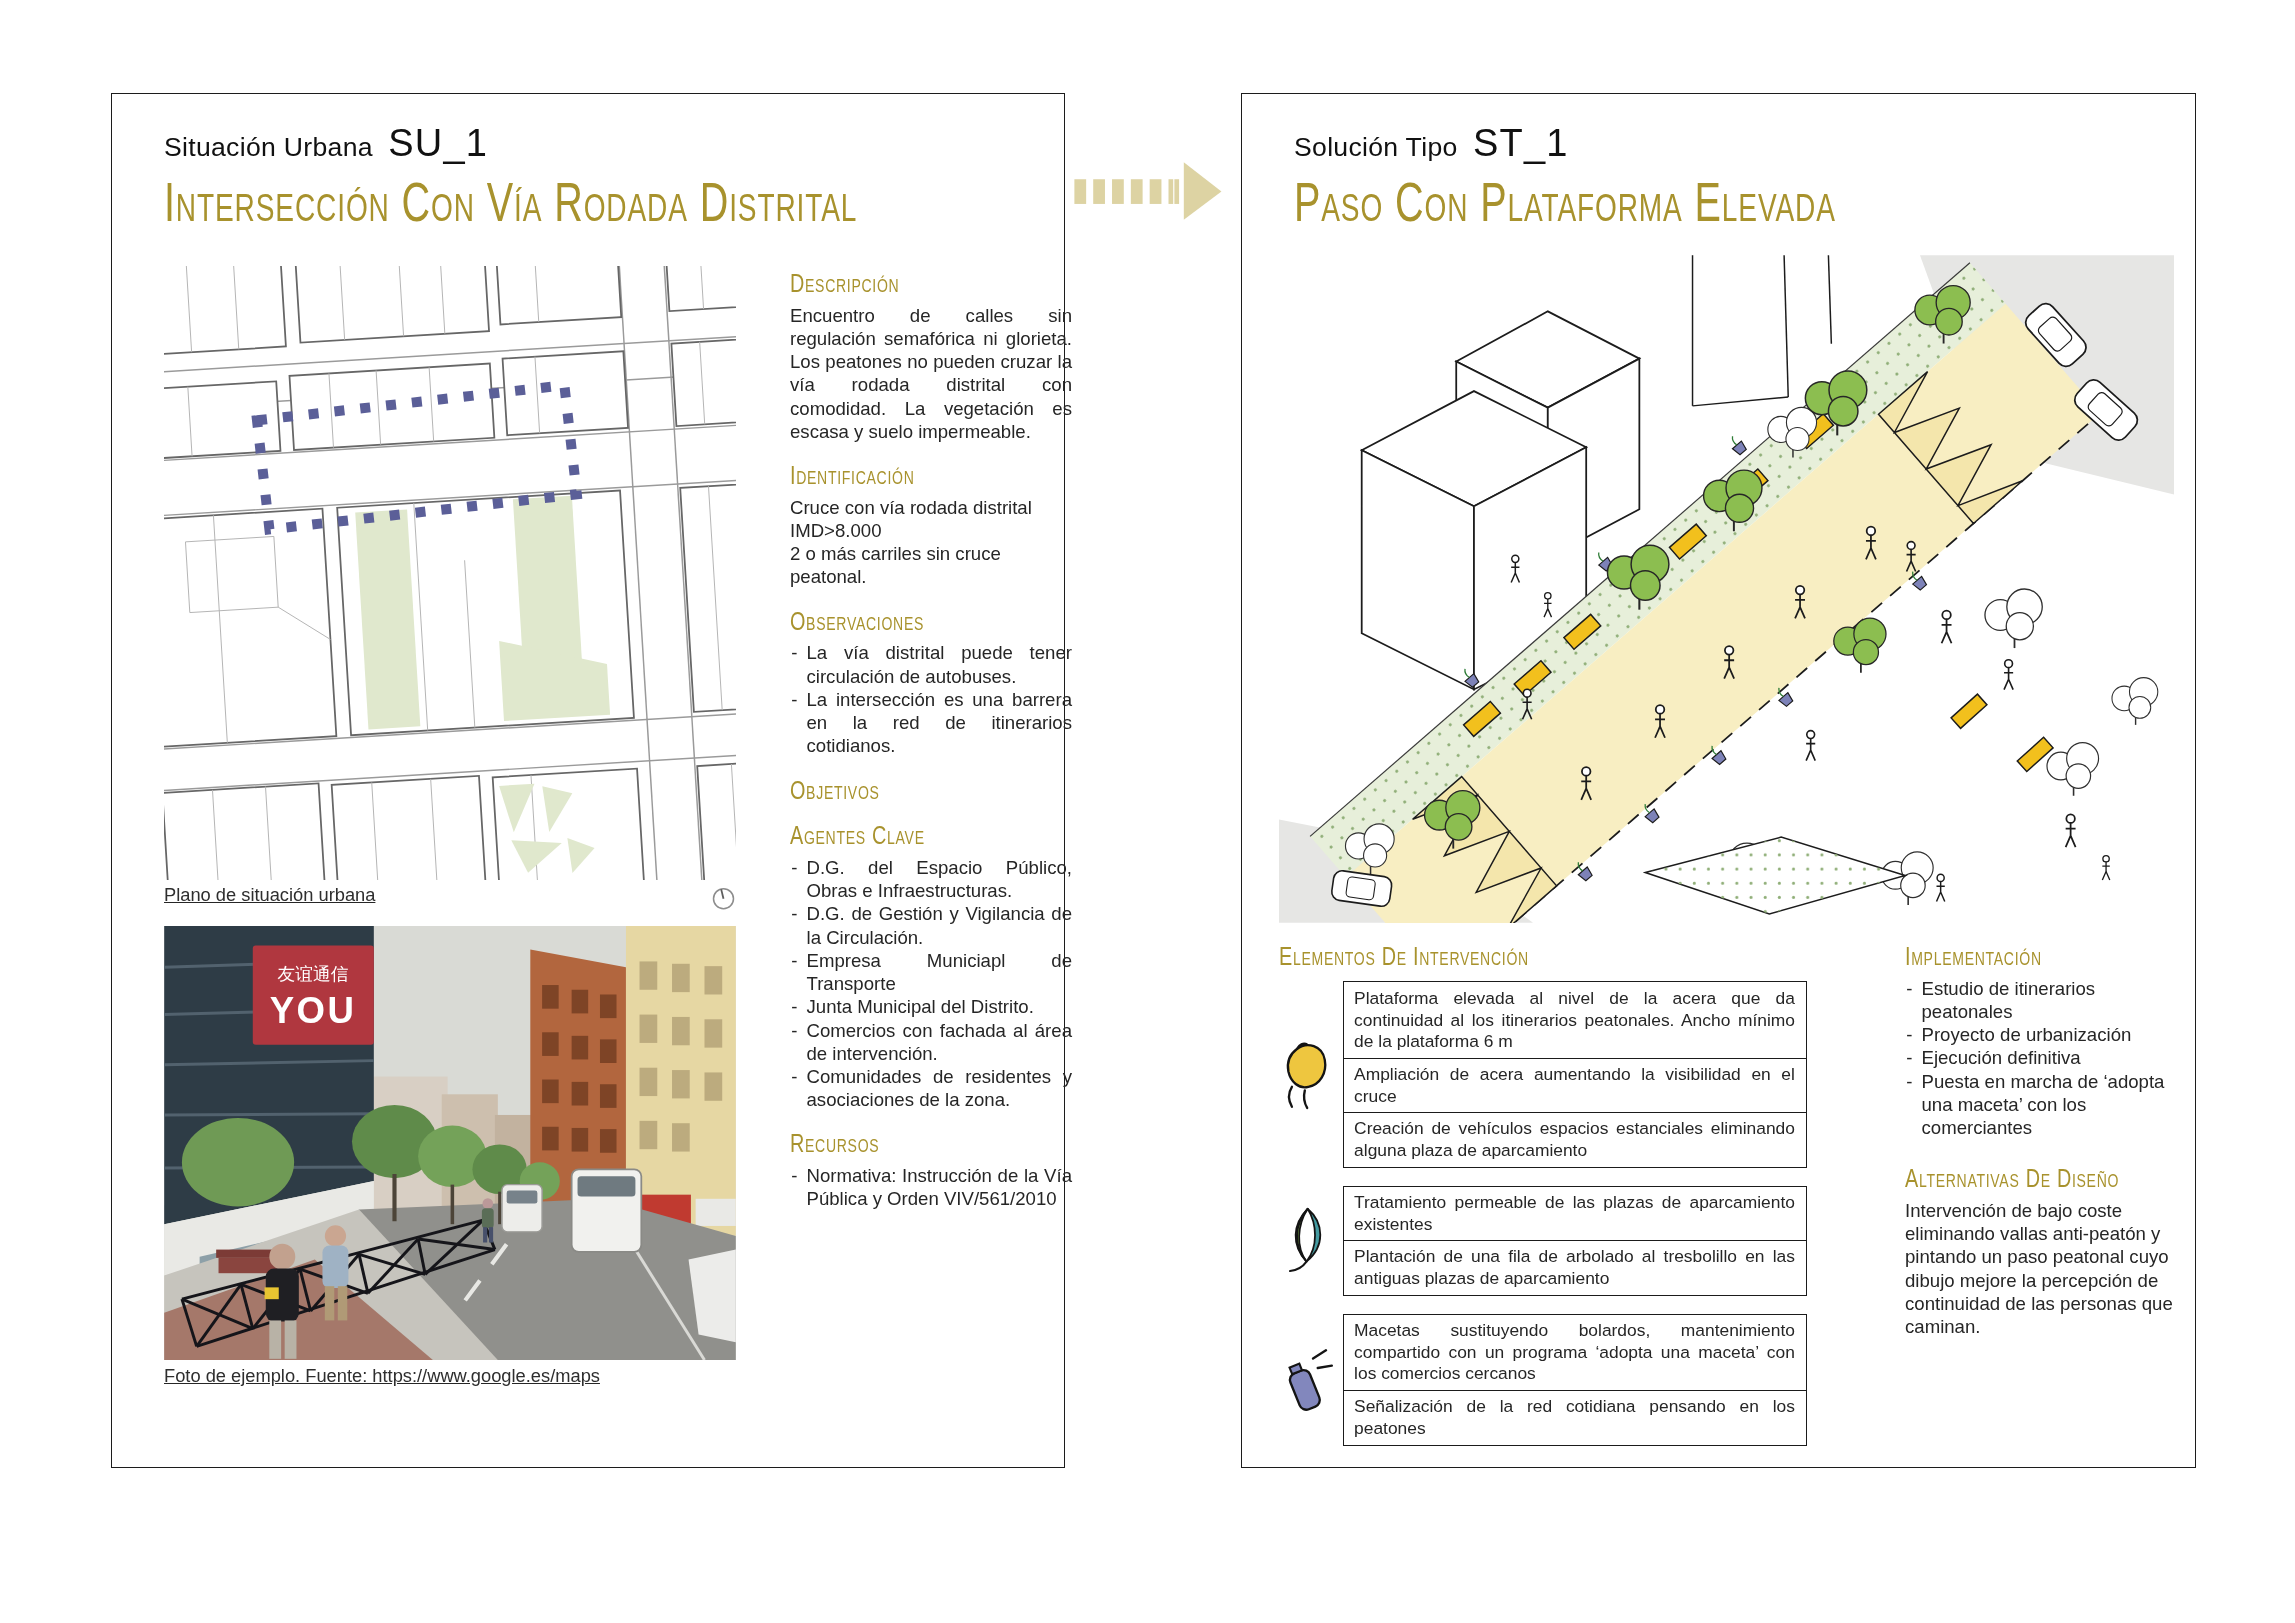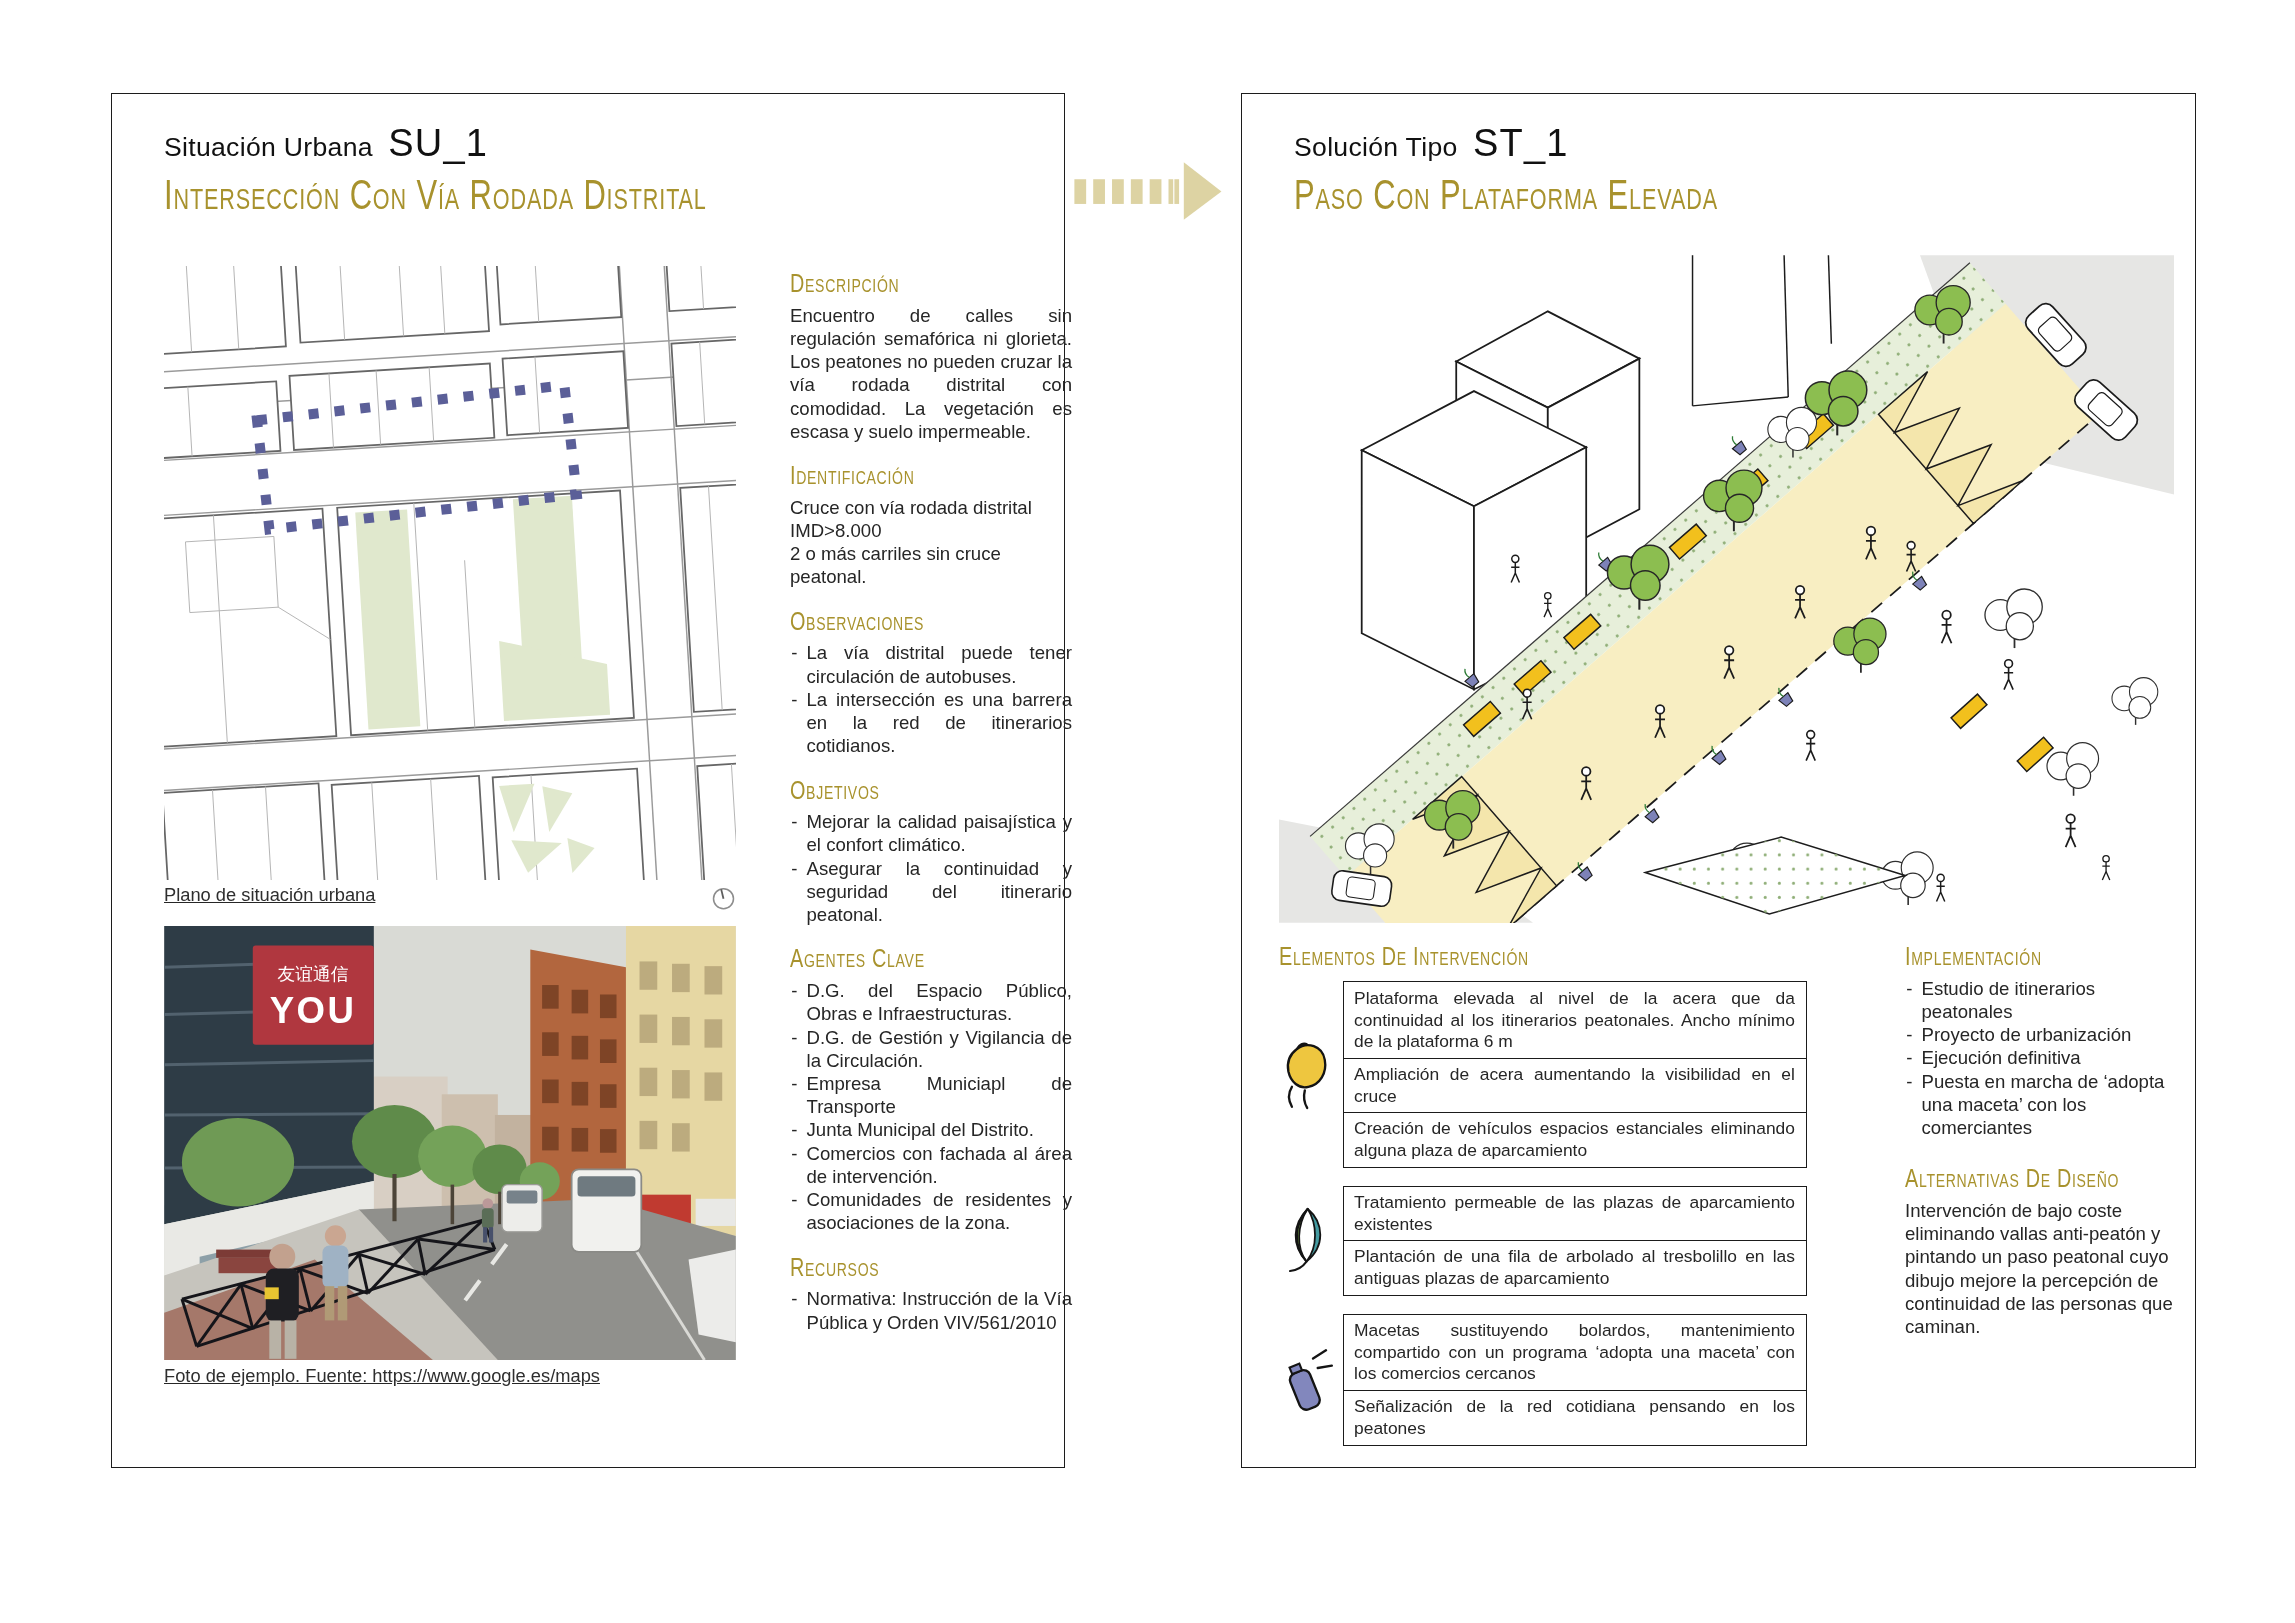--- a/index.html
+++ b/index.html
@@ -4,21 +4,21 @@
 <style>
   html,body{margin:0;padding:0;background:#fff;}
   #page{position:relative;width:2295px;height:1623px;background:#ffffff;
         font-family:"Liberation Sans",sans-serif;color:#262626;overflow:hidden;}
   .panel{position:absolute;top:93px;height:1373px;border:1.8px solid #1c1c1c;background:#fff;}
   #panel-left{left:111px;width:952px;}
   #panel-right{left:1241px;width:953px;}
   .kicker-row{position:absolute;left:52px;top:28px;display:flex;align-items:baseline;gap:15.4px;color:#111;}
   .kicker{font-size:26.6px;letter-spacing:0.3px;}
   .code{font-size:38px;letter-spacing:1.2px;}
-  .doc-title{position:absolute;left:52px;top:76px;font-size:43px;color:#a8922d;
+  .doc-title{position:absolute;left:52px;top:76px;font-size:55px;color:#a8922d;
              font-variant:small-caps;text-transform:capitalize;letter-spacing:1.2px;white-space:nowrap;}
   .condense{display:inline-block;transform:scaleX(.72);transform-origin:0 60%;white-space:nowrap;}
   .condense2{display:inline-block;transform:scaleX(.78);transform-origin:0 60%;white-space:nowrap;}
   .sec{margin-bottom:19px;}
   .sec .h{font-size:25.4px;line-height:1.05;margin-bottom:7px;color:#a8922d;
           font-variant:small-caps;text-transform:capitalize;letter-spacing:0.9px;white-space:nowrap;}
   .body{font-size:18.6px;line-height:1.25;color:#262626;}
   .justify{text-align:justify;}
   .dash-list .it{position:relative;padding-left:16.5px;text-align:justify;}
   .dash-list .it::before{content:"-";position:absolute;left:1.2px;}
@@ -283,24 +283,20 @@
       </div>
       <div class="sec">
         <div class="h"><span class="condense2">Observaciones</span></div>
         <div class="body dash-list">
           <div class="it">La vía distrital puede tener circulación de autobuses.</div>
           <div class="it">La intersección es una barrera en la red de itinerarios cotidianos.</div>
         </div>
       </div>
       <div class="sec">
         <div class="h"><span class="condense2">Objetivos</span></div>
-        <div class="body dash-list">
-          <div class="it">Mejorar la calidad paisajística y el confort climático.</div>
-          <div class="it">Asegurar la continuidad y seguridad del itinerario peatonal.</div>
-        </div>
       </div>
       <div class="sec">
         <div class="h"><span class="condense2">Agentes clave</span></div>
         <div class="body dash-list">
           <div class="it">D.G. del Espacio Público, Obras e Infraestructuras.</div>
           <div class="it">D.G. de Gestión y Vigilancia de la Circulación.</div>
           <div class="it">Empresa Municiapl de Transporte</div>
           <div class="it">Junta Municipal del Distrito.</div>
           <div class="it">Comercios con fachada al área de intervención.</div>
           <div class="it">Comunidades de residentes y asociaciones de la zona.</div>

